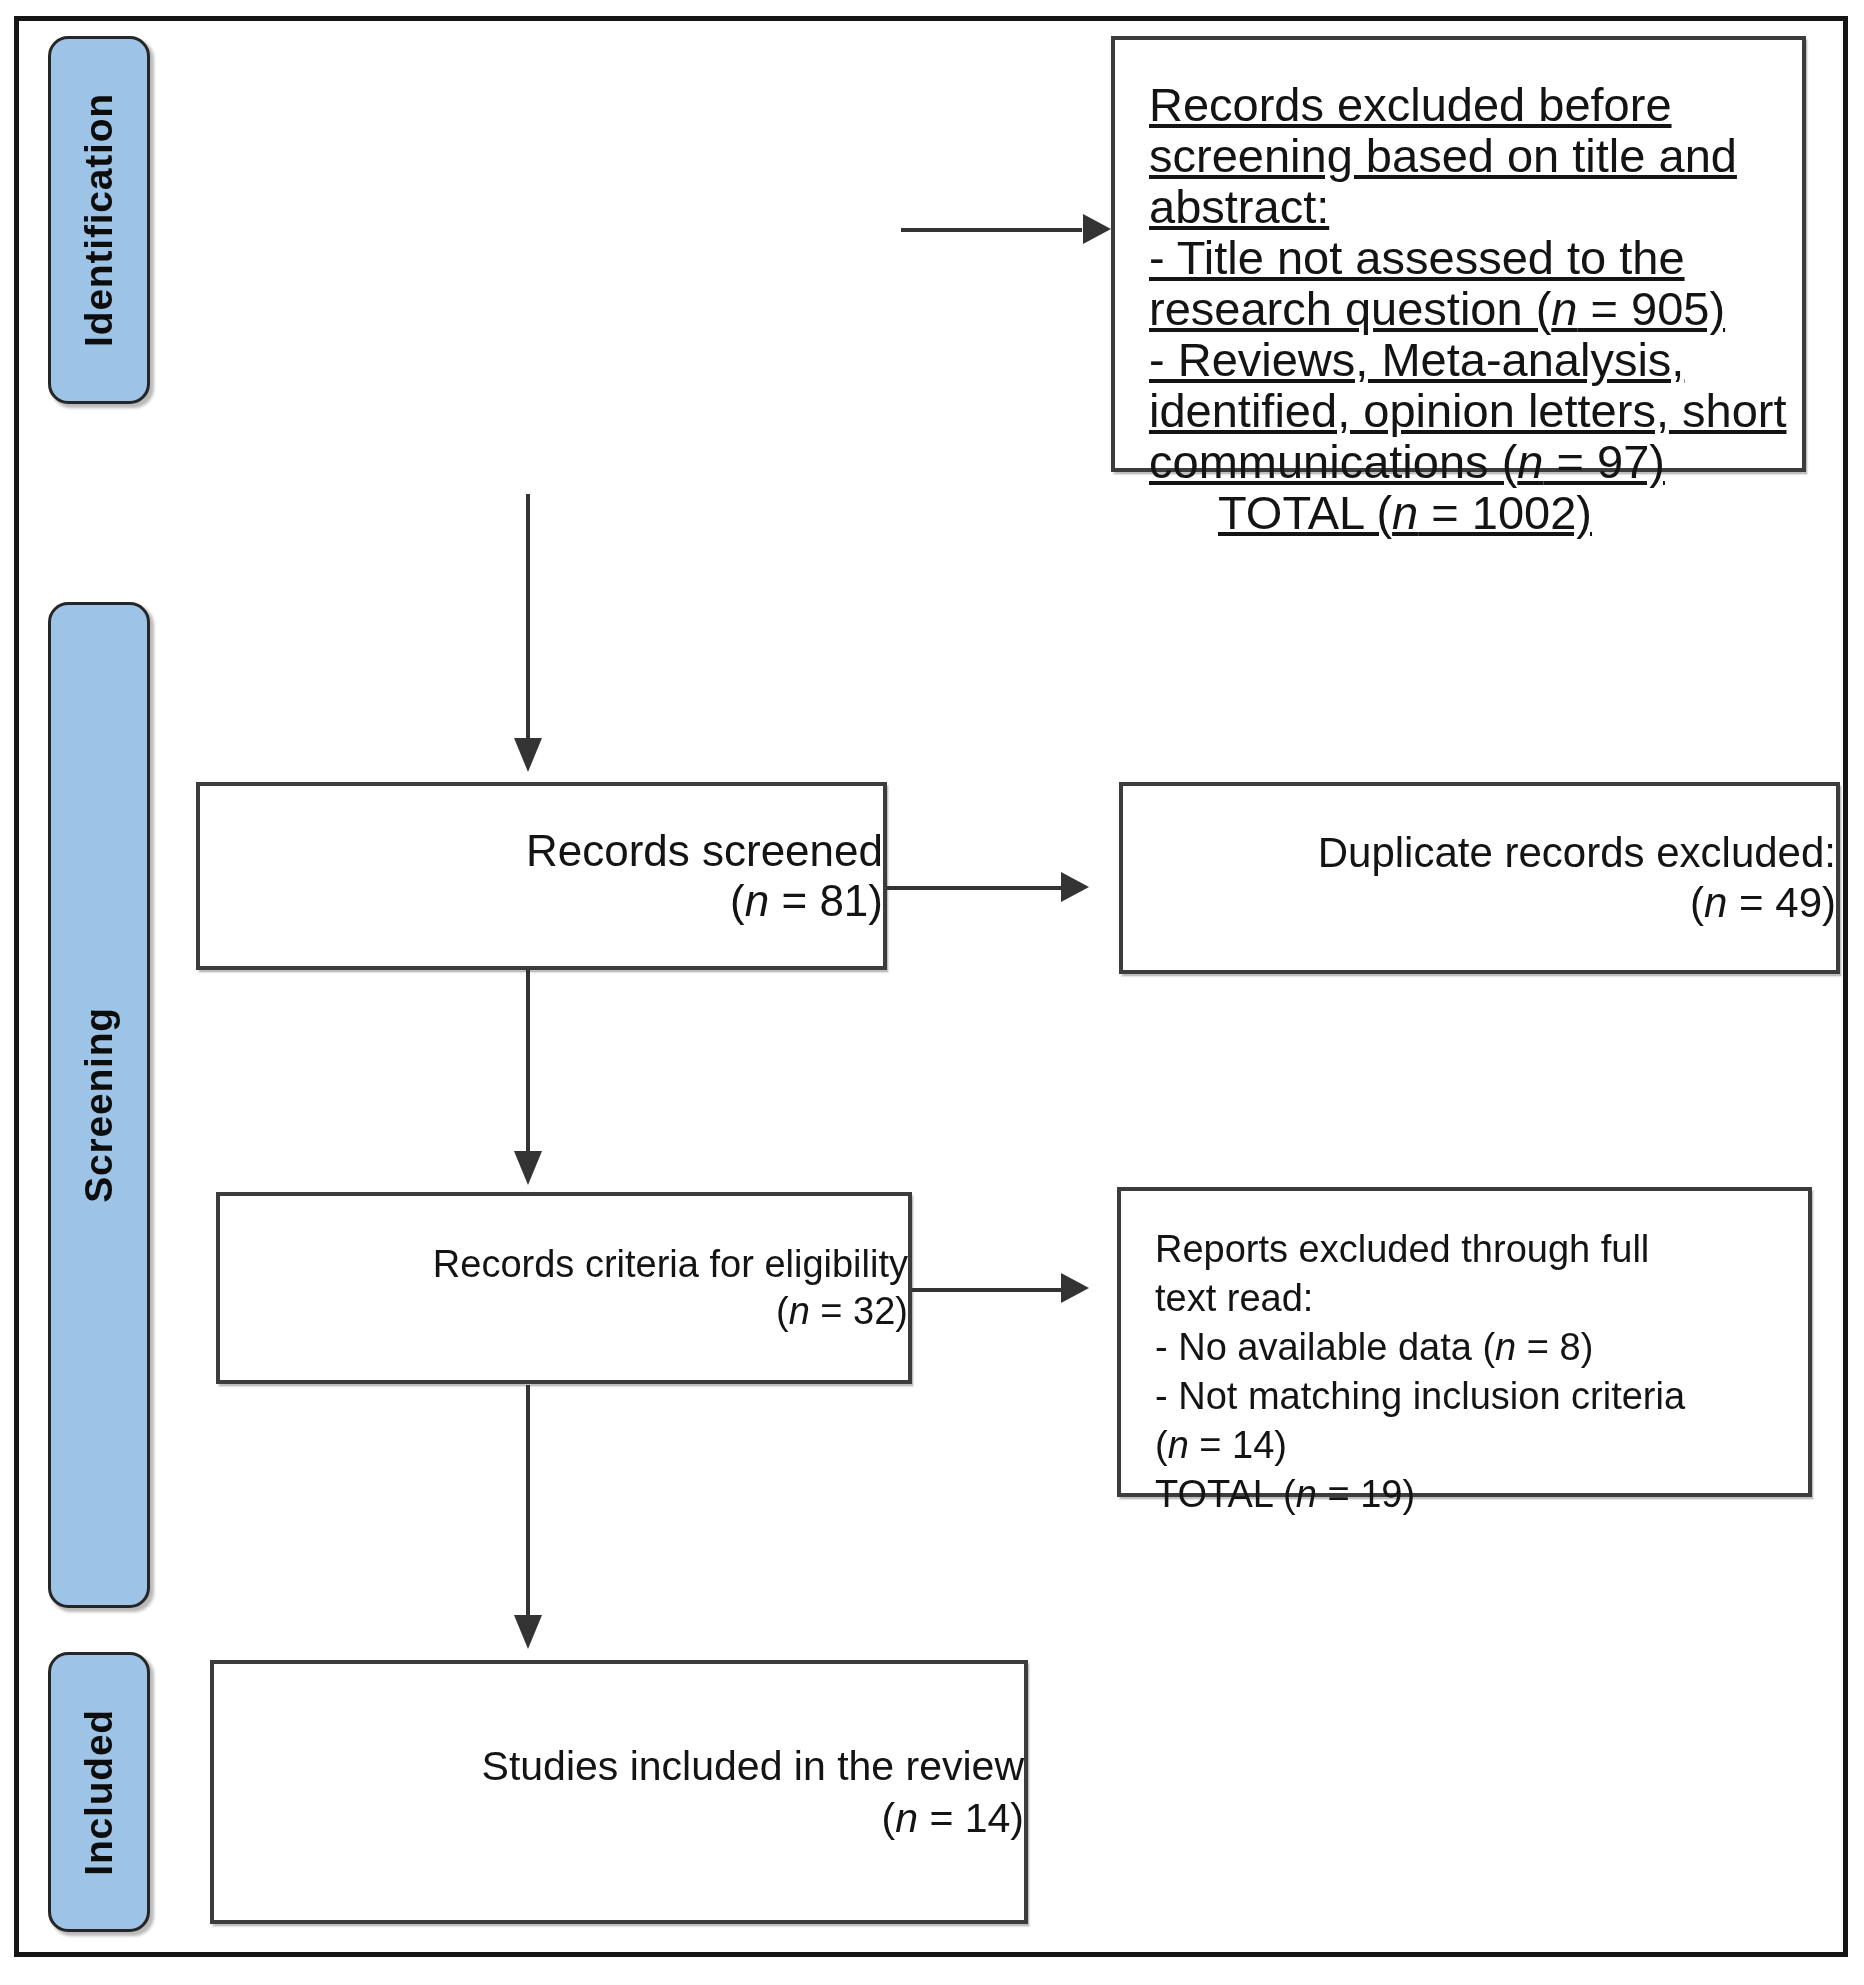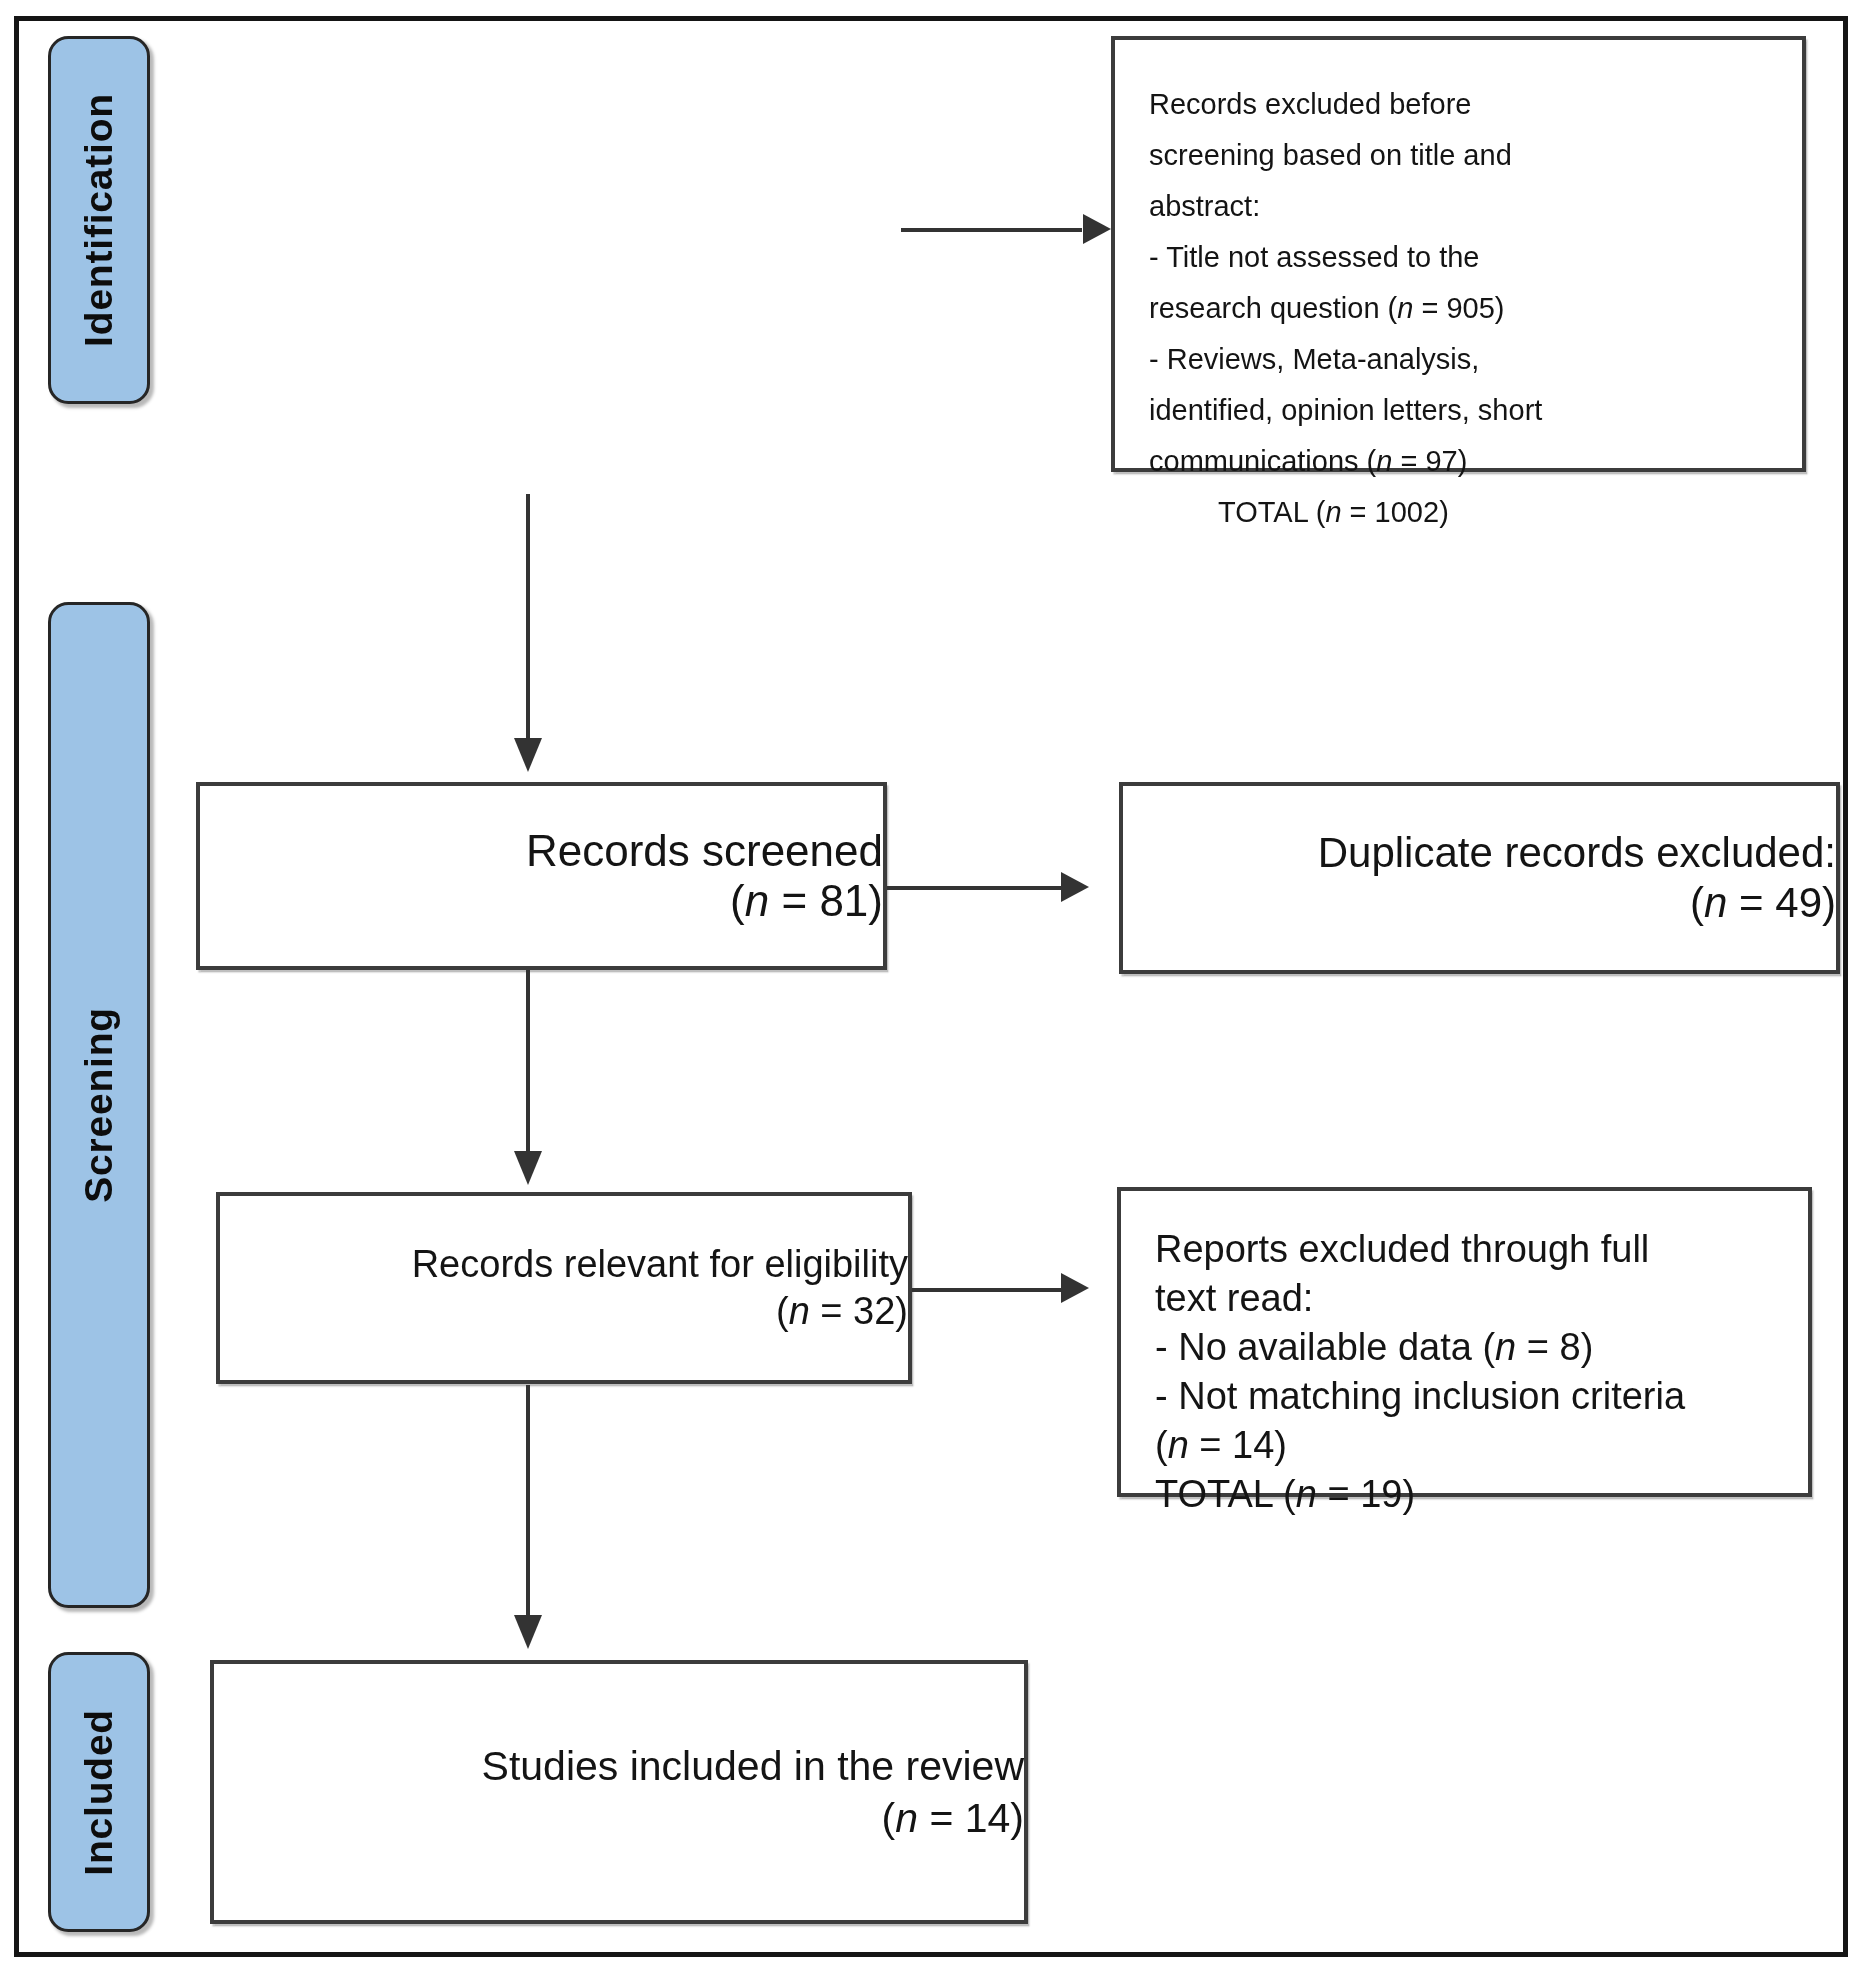--- a/index.html
+++ b/index.html
@@ -68,21 +68,21 @@
   .indent { margin-left: 69px; }
 
   .box-identified {
     left: 213px; top: 36px; width: 688px; height: 458px;
     padding: 45px 19px 0 38px;
     font-size: 44px; line-height: 61px;
   }
   .box-excluded-screening {
     left: 1111px; top: 36px; width: 695px; height: 436px;
     padding: 39px 15.6px 0 34px;
-    font-size: 29px; line-height: 51px;
+    font-size: 47px; line-height: 51px; text-decoration: underline;
   }
   .box-screened {
     left: 196px; top: 782px; width: 691px; height: 188px;
     font-size: 44px; line-height: 50px;
   }
   .box-duplicates {
     left: 1119px; top: 782px; width: 721px; height: 192px;
     font-size: 42px; line-height: 50px;
   }
   .box-assessed {
@@ -151,21 +151,21 @@
     <div class="line fmt-n">Records screened</div>
     <div class="line fmt-n">(<i>n</i> = 81)</div>
   </div>
 
   <div class="box box-duplicates centered">
     <div class="line fmt-n">Duplicate records excluded:</div>
     <div class="line fmt-n">(<i>n</i> = 49)</div>
   </div>
 
   <div class="box box-assessed centered">
-    <div class="line fmt-n">Records relevant for eligibility</div>
+    <div class="line fmt-n">Records criteria for eligibility</div>
     <div class="line fmt-n">(<i>n</i> = 32)</div>
   </div>
 
   <div class="box box-excluded-fulltext">
     <div class="line fmt-n">Reports excluded through full</div>
     <div class="line fmt-n">text read:</div>
     <div class="line fmt-n">- No available data (<i>n</i> = 8)</div>
     <div class="line fmt-n">- Not matching inclusion criteria</div>
     <div class="line fmt-n">(<i>n</i> = 14)</div>
     <div class="line fmt-n">TOTAL (<i>n</i> = 19)</div>

